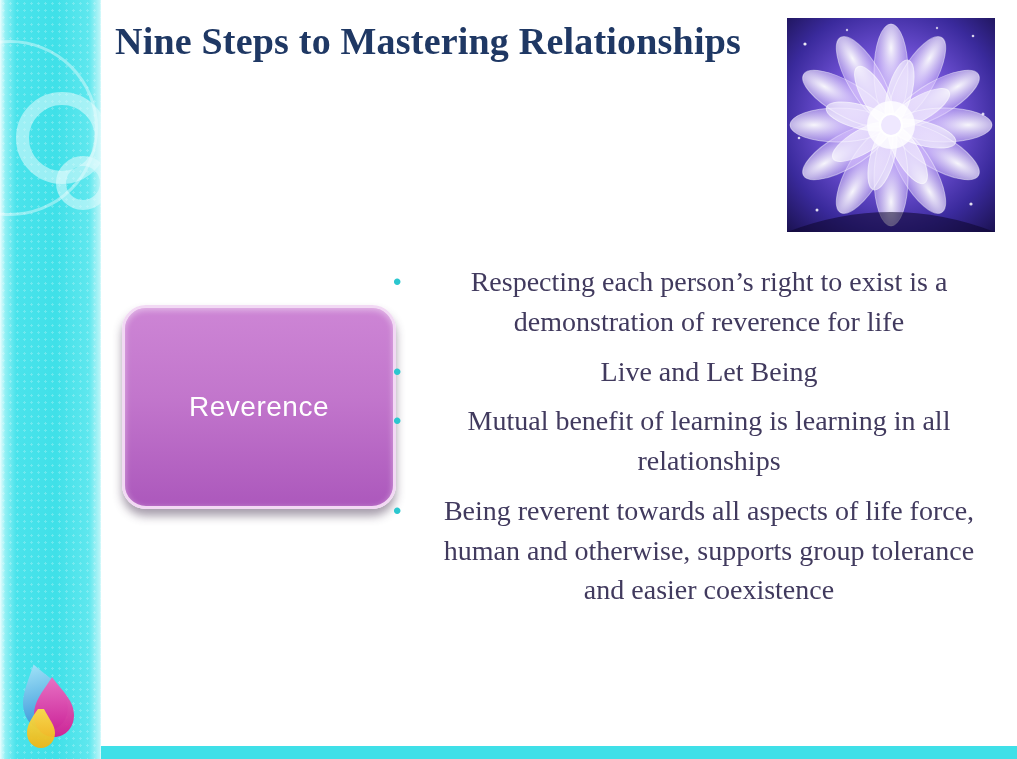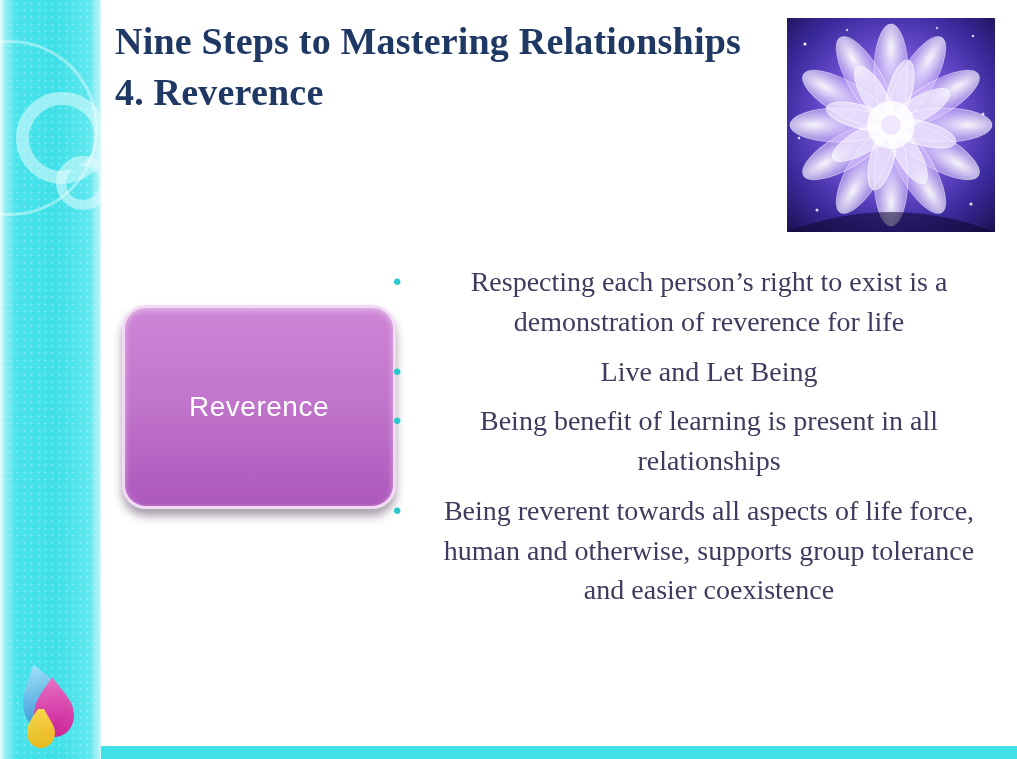--- a/index.html
+++ b/index.html
@@ -110,21 +110,20 @@
       <path d="M30 2 C18 20 8 30 8 46 C8 60 18 70 30 70 C42 70 52 60 52 46 C52 30 42 20 30 2 Z" fill="url(#fblue)" transform="rotate(-16 30 40)"></path>
       <path d="M38 16 C28 32 20 40 20 54 C20 66 28 76 40 76 C52 76 60 66 60 54 C60 40 50 32 38 16 Z" fill="url(#fpink)" opacity="0.92"></path>
       <path d="M24 48 C17 58 13 64 13 72 C13 80 19 87 27 87 C35 87 41 80 41 72 C41 64 35 58 30 48 Z" fill="url(#fyellow)" opacity="0.95"></path>
     </svg>
   </div>
 
   <div class="content">
 
     <h1 class="title">
       <span>Nine Steps to Mastering Relationships</span>
-      <span>4. Reverence</span>
     </h1>
 
     <svg class="mandala" viewBox="0 0 208 214">
       <defs>
         <radialGradient id="mbg" cx="50%" cy="47%" r="78%">
           <stop offset="0%" stop-color="#c3b0fa"></stop>
           <stop offset="32%" stop-color="#7c5ae2"></stop>
           <stop offset="68%" stop-color="#3a2a9c"></stop>
           <stop offset="100%" stop-color="#120b3d"></stop>
         </radialGradient>
@@ -182,21 +181,21 @@
       <li>
         <span class="marker">•</span>
         <span class="btext">Respecting each person’s right to exist is a demonstration of reverence for life</span>
       </li>
       <li>
         <span class="marker">•</span>
         <span class="btext">Live and Let Being</span>
       </li>
       <li>
         <span class="marker">•</span>
-        <span class="btext">Being benefit of learning is present in all relationships</span>
+        <span class="btext">Mutual benefit of learning is learning in all relationships</span>
       </li>
       <li>
         <span class="marker">•</span>
         <span class="btext">Being reverent towards all aspects of life force, human and otherwise, supports group tolerance and easier coexistence</span>
       </li>
     </ul>
 
   </div>
 </div>
 

